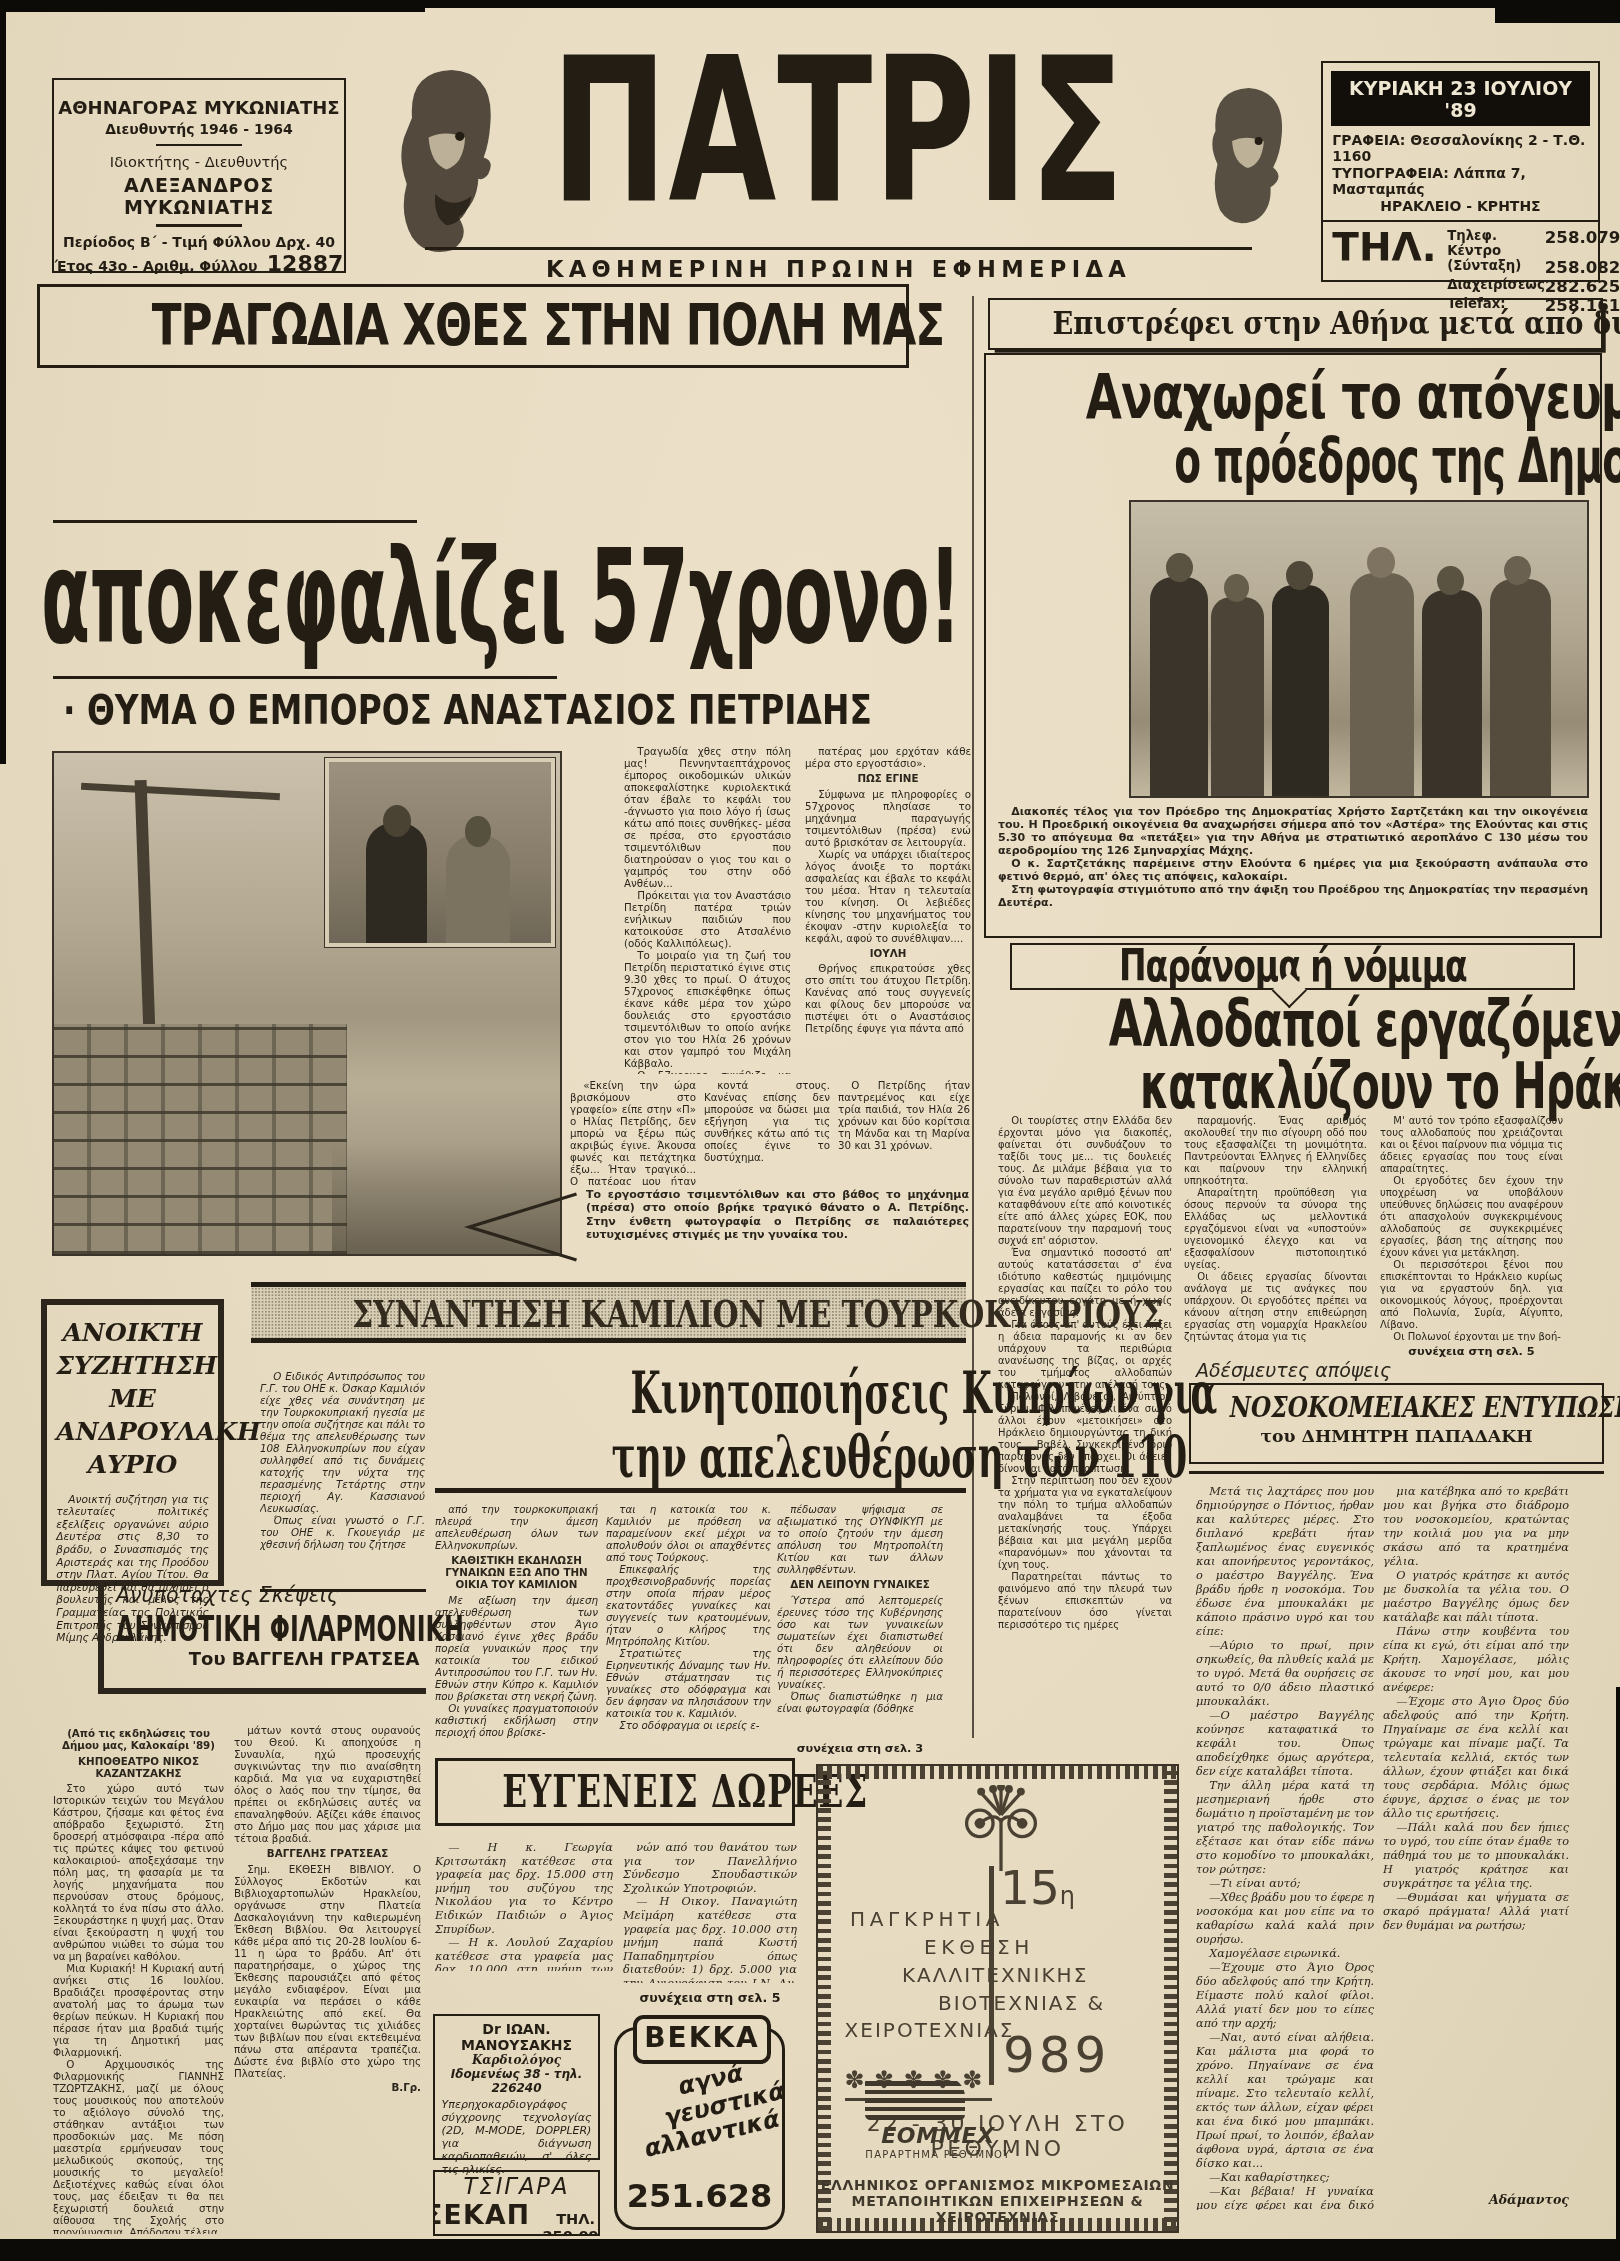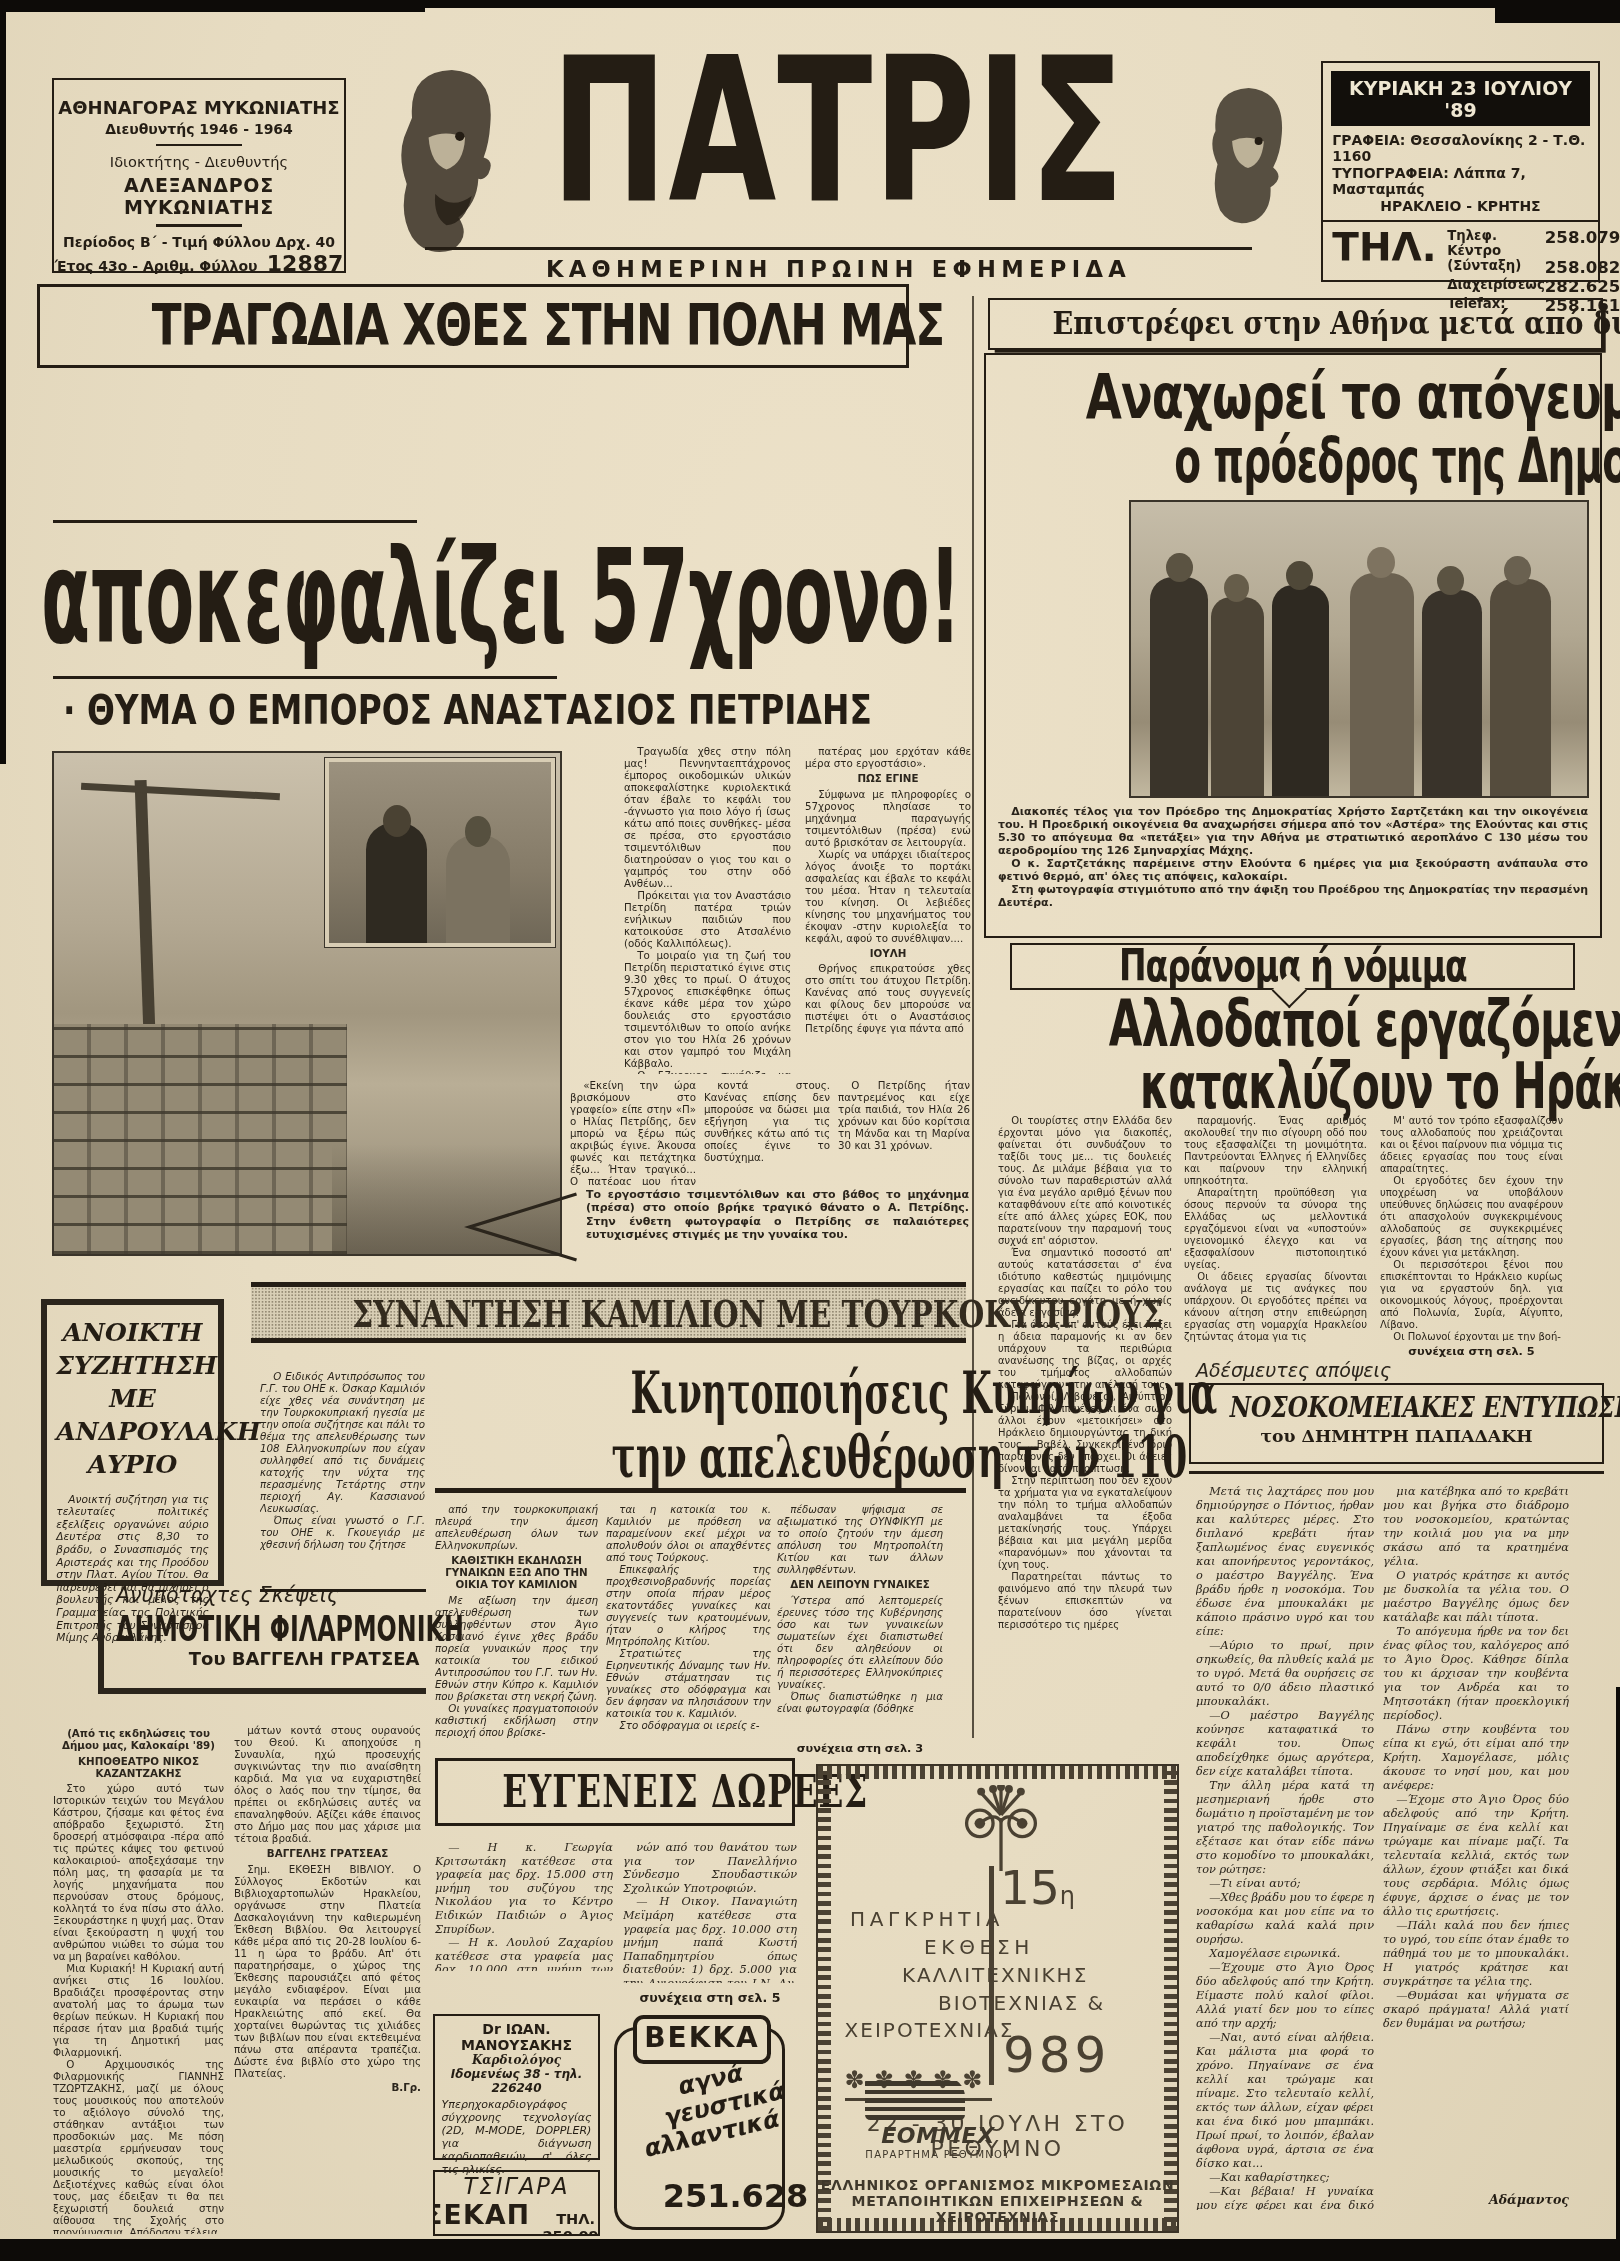--- a/index.html
+++ b/index.html
@@ -276,21 +276,20 @@
       <p class="bp">—Χθες βράδυ μου το έφερε η νοσοκόμα και μου είπε να το καθαρίσω καλά καλά πριν ουρήσω.</p>
       <p class="bp">Χαμογέλασε ειρωνικά.</p>
       <p class="bp">—Έχουμε στο Άγιο Όρος δύο αδελφούς από την Κρήτη. Είμαστε πολύ καλοί φίλοι. Αλλά γιατί δεν μου το είπες από την αρχή;</p>
       <p class="bp">—Ναι, αυτό είναι αλήθεια. Και μάλιστα μια φορά το χρόνο. Πηγαίνανε σε ένα κελλί και τρώγαμε και πίναμε. Στο τελευταίο κελλί, εκτός των άλλων, είχαν φέρει και ένα δικό μου μπαμπάκι. Πρωί πρωί, το λοιπόν, έβαλαν άφθονα υγρά, άρτσια σε ένα δίσκο και...</p>
       <p class="bp">—Και καθαρίστηκες;</p>
       <p class="bp">—Και βέβαια! Η γυναίκα μου είχε φέρει και ένα δικό μου μπαμπάκι. Μόλις όμως ξέφυγα, άρχισε ο ένας μετά τον άλλο τις ερωτήσεις, γιατί...</p>
     </div>
   <div class="jcol hosp" style="left:1383px;top:1485px;width:186px;height:701px;">
       <p class="bp">μια κατέβηκα από το κρεβάτι μου και βγήκα στο διάδρομο του νοσοκομείου, κρατώντας την κοιλιά μου για να μην σκάσω από τα κρατημένα γέλια.</p>
       <p class="bp">Ο γιατρός κράτησε κι αυτός με δυσκολία τα γέλια του. Ο μαέστρο Βαγγέλης όμως δεν κατάλαβε και πάλι τίποτα.</p>
-      <p class="bp">Το απόγευμα ήρθε να τον δει ένας φίλος του, καλόγερος από το Άγιο Όρος. Κάθησε δίπλα του κι άρχισαν την κουβέντα για τον Ανδρέα και το Μητσοτάκη (ήταν προεκλογική περίοδος).</p>
       <p class="bp">Πάνω στην κουβέντα του είπα κι εγώ, ότι είμαι από την Κρήτη. Χαμογέλασε, μόλις άκουσε το νησί μου, και μου ανέφερε:</p>
       <p class="bp">—Έχομε στο Άγιο Όρος δύο αδελφούς από την Κρήτη. Πηγαίναμε σε ένα κελλί και τρώγαμε και πίναμε μαζί. Τα τελευταία κελλιά, εκτός των άλλων, έχουν φτιάξει και δικά τους σερδάρια. Μόλις όμως έφυγε, άρχισε ο ένας με τον άλλο τις ερωτήσεις.</p>
       <p class="bp">—Πάλι καλά που δεν ήπιες το υγρό, του είπε όταν έμαθε το πάθημά του με το μπουκαλάκι. Η γιατρός κράτησε και συγκράτησε τα γέλια της.</p>
       <p class="bp">—Θυμάσαι και ψήγματα σε σκαρό πράγματα! Αλλά γιατί δεν θυμάμαι να ρωτήσω;</p>
     </div>
   <div class="abs serifhead" style="left:1383px;top:2192px;width:186px;text-align:right;font-style:italic;font-size:12.6px;">Αδάμαντος</div>
 
   <div class="abs" id="banner">
     <span>ΣΥΝΑΝΤΗΣΗ ΚΑΜΙΛΙΟΝ ΜΕ ΤΟΥΡΚΟΚΥΠΡΙΟΥΣ</span>
   </div>
@@ -386,21 +385,21 @@
 
   <div class="abs rounded" style="left:614px;top:2027px;width:165px;height:197px;">
     <div class="abs" style="left:16px;top:-14.6px;width:130px;height:41px;border:4px solid #241d14;border-radius:10.6px;background:#e7dcc2;text-align:center;">
       <span style="font-size:28px;font-weight:bold;line-height:37px;letter-spacing:2px;">ΒΕΚΚΑ</span>
     </div>
     <div class="abs" style="left:20px;top:39px;width:133px;transform:rotate(-13deg);font-style:italic;font-weight:bold;font-size:24px;line-height:26.6px;">
       <div style="padding-left:47px;">αγνά</div>
       <div style="padding-left:26.6px;">γευστικά</div>
       <div style="padding-left:0;">αλλαντικά</div>
     </div>
-    <div class="abs" style="left:0;top:147px;width:100%;text-align:center;font-size:32px;font-weight:bold;padding-left:36px;">251.628</div>
+    <div class="abs" style="left:0;top:147px;width:100%;text-align:center;font-size:32px;font-weight:bold;">251.628</div>
   </div>
 
   <div class="abs" id="exframe">
     <div class="exedge" style="left:0;top:0;width:100%;height:13.3px;"></div>
     <div class="exedge" style="left:0;bottom:0;width:100%;height:13.3px;"></div>
     <div class="exedgev" style="left:0;top:0;width:13.3px;height:100%;"></div>
     <div class="exedgev" style="right:0;top:0;width:13.3px;height:100%;"></div>
 
     <div class="abs" style="left:123px;top:18.6px;width:120px;height:86px;">
       <svg width="120" height="86" viewBox="0 0 180 130">

